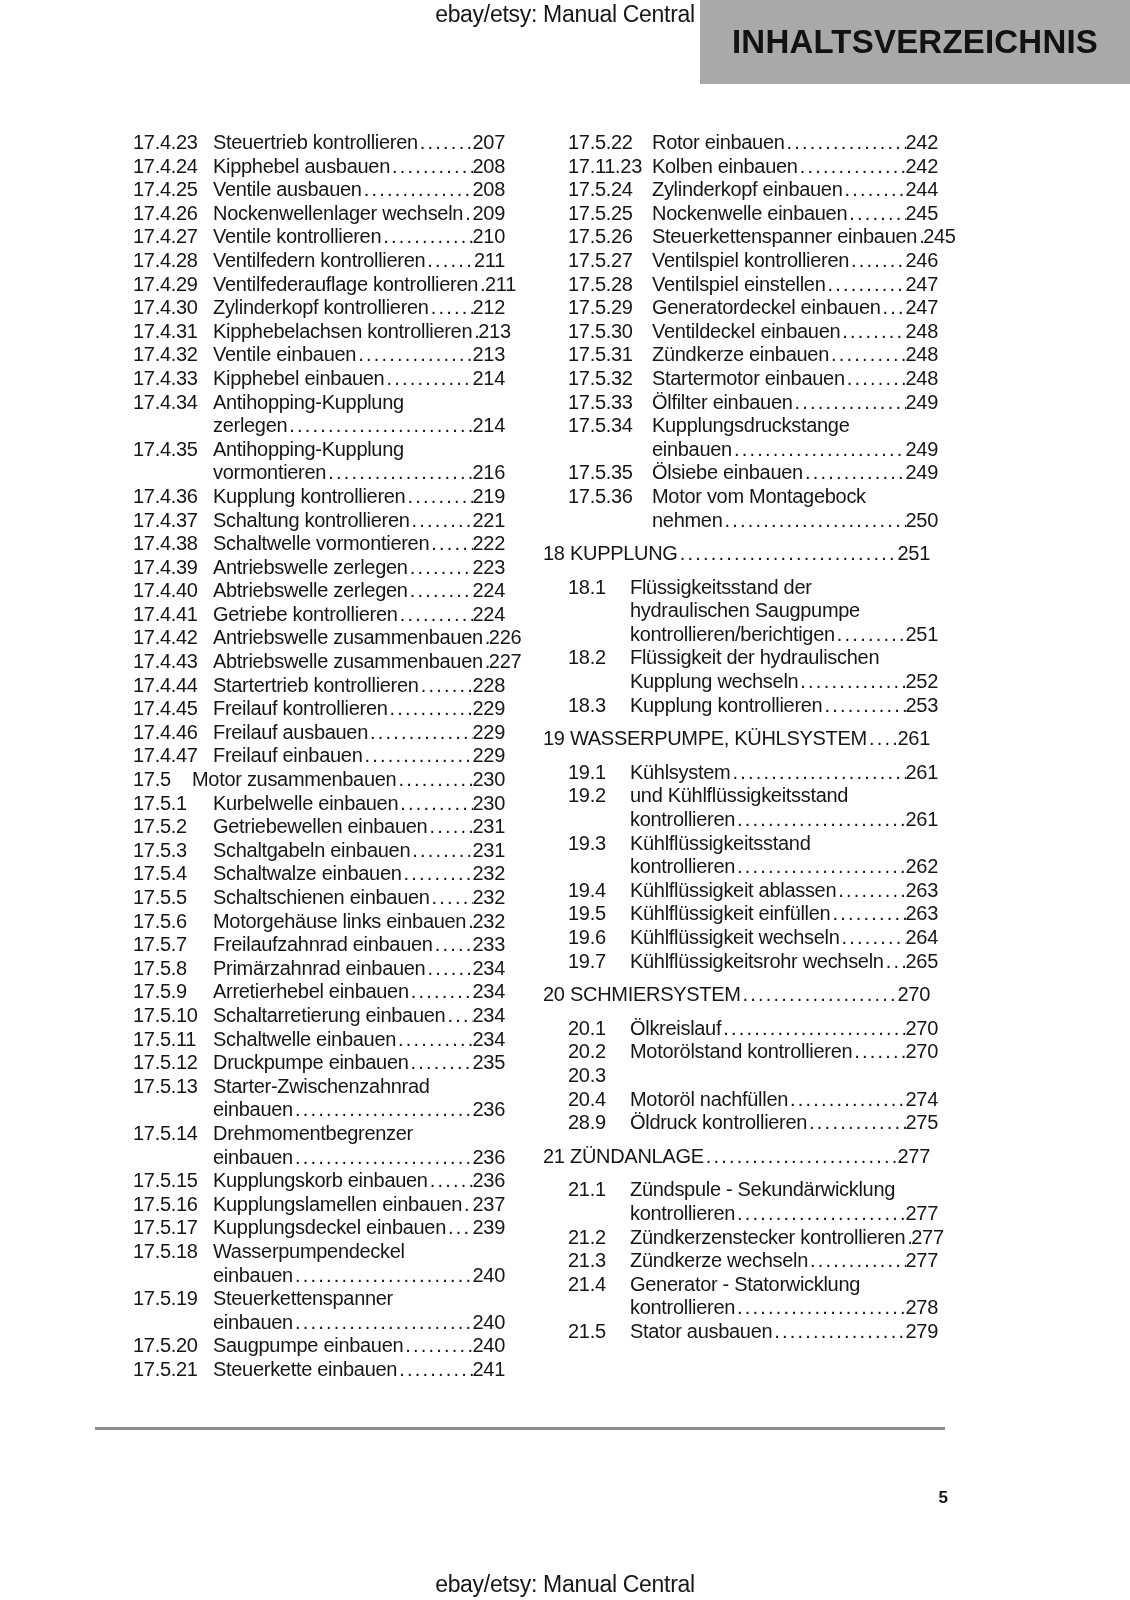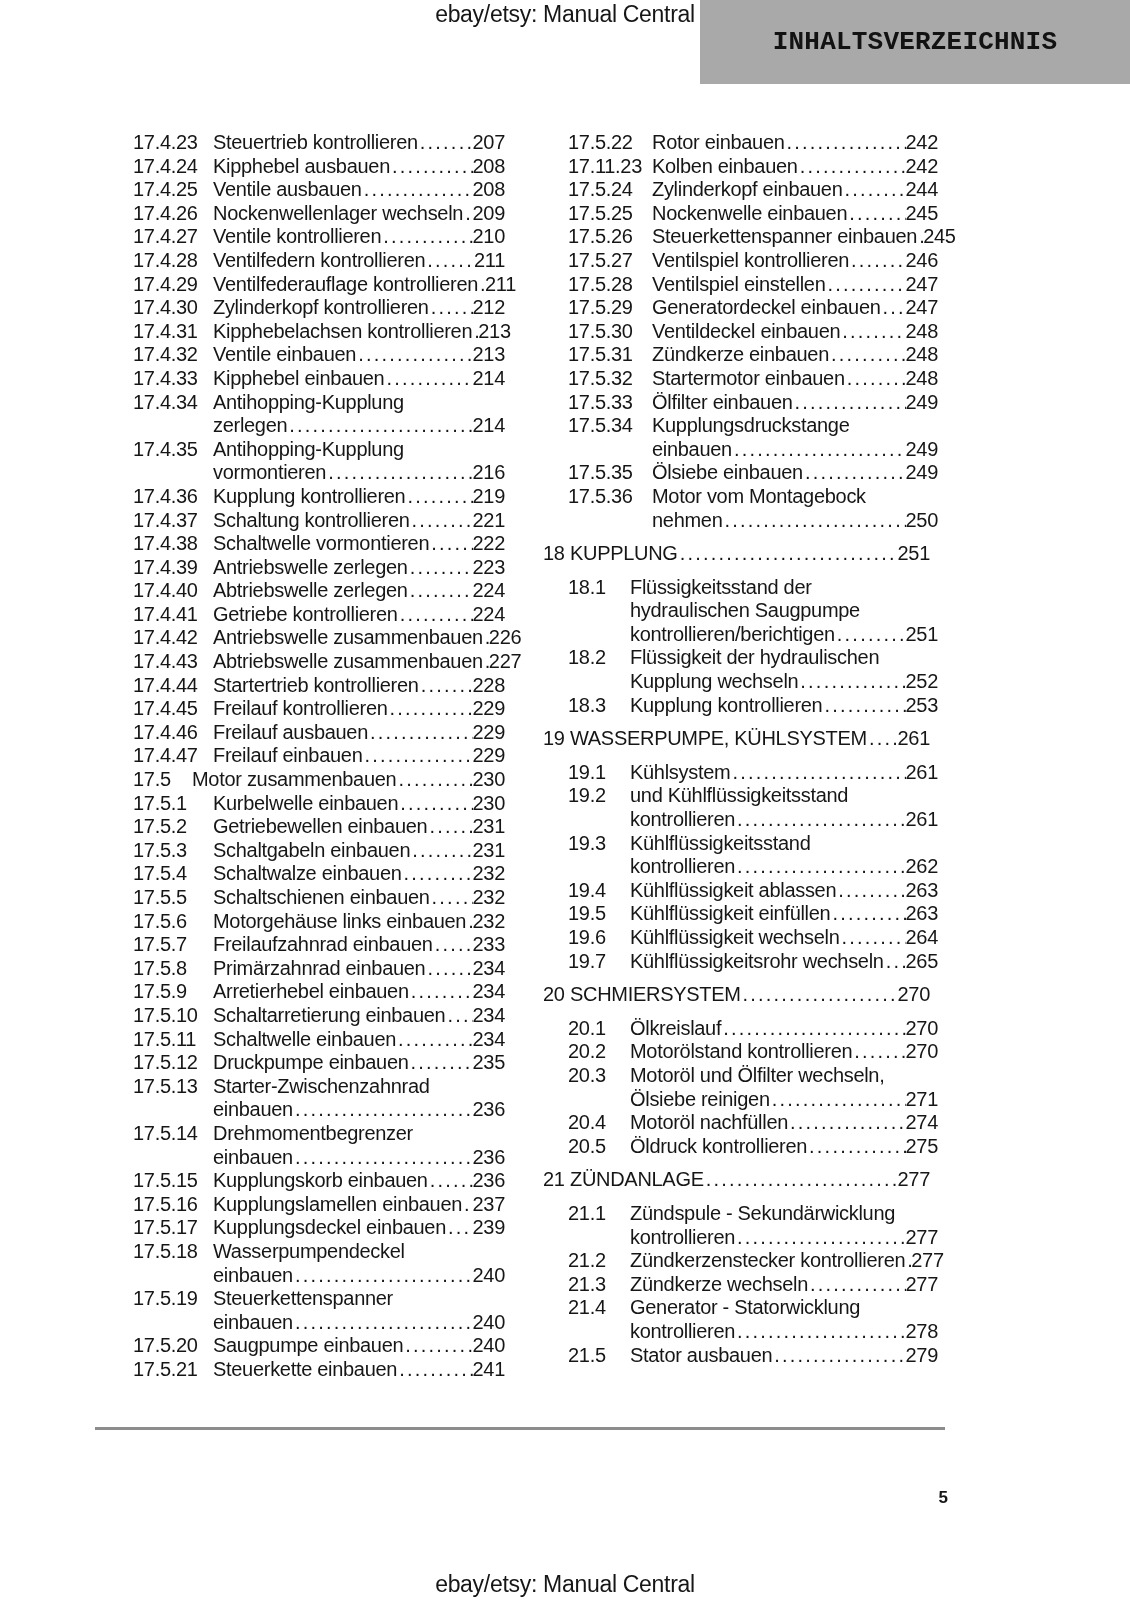--- a/index.html
+++ b/index.html
@@ -20,21 +20,21 @@
   .top-banner {
     position: absolute; top: 1px; left: 0; width: 100%;
     text-align: center; font-size: 23px; letter-spacing: -0.3px;
   }
   .header-box {
     position: absolute; top: 0; left: 700px; width: 430px; height: 84px;
     background: var(--box-bg);
     display: flex; align-items: center; justify-content: center;
   }
   .header-title {
-    font-size: 26px; font-weight: bold; letter-spacing: 0.2px; color: #121212; font-family: Liberation Mono, monospace;
+    font-size: 33px; font-weight: bold; letter-spacing: 0.2px; color: #121212;
   }
   .toc-col {
     position: absolute; top: 131px;
     font-size: 20px; letter-spacing: -0.3px; line-height: 23.6px;
   }
   .col-left  { left: 133px; width: 372px; }
   .col-right { left: 535px; width: 403px; }
   .row { display: flex; align-items: baseline; }
   .num { flex: none; }
   .col-left  .row.sub  .num { width: 80px; }
@@ -860,41 +860,33 @@
       <div class="content">
         <div class="lline">
           <span class="t">Motorölstand kontrollieren</span>
           <span class="leader"></span>
           <span class="page">270</span>
         </div>
       </div>
     </div>
     <div class="row sect">
       <span class="num">20.3</span>
-      <div class="content">
-        <div class="cline">Motoröl und Ölfilter wechseln,</div>
-        <div class="lline">
-          <span class="t">Ölsiebe reinigen</span>
-          <span class="leader"></span>
-          <span class="page">271</span>
-        </div>
-      </div>
     </div>
     <div class="row sect">
       <span class="num">20.4</span>
       <div class="content">
         <div class="lline">
           <span class="t">Motoröl nachfüllen</span>
           <span class="leader"></span>
           <span class="page">274</span>
         </div>
       </div>
     </div>
     <div class="row sect">
-      <span class="num">20.5</span>
+      <span class="num">28.9</span>
       <div class="content">
         <div class="lline">
           <span class="t">Öldruck kontrollieren</span>
           <span class="leader"></span>
           <span class="page">275</span>
         </div>
       </div>
     </div>
     <div class="row chap">
       <span class="num">21</span>

